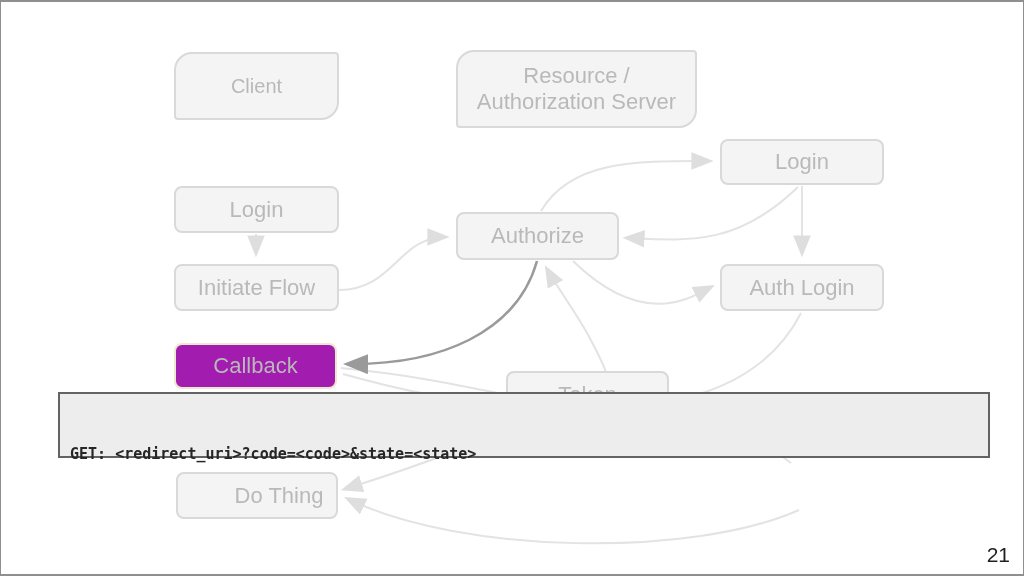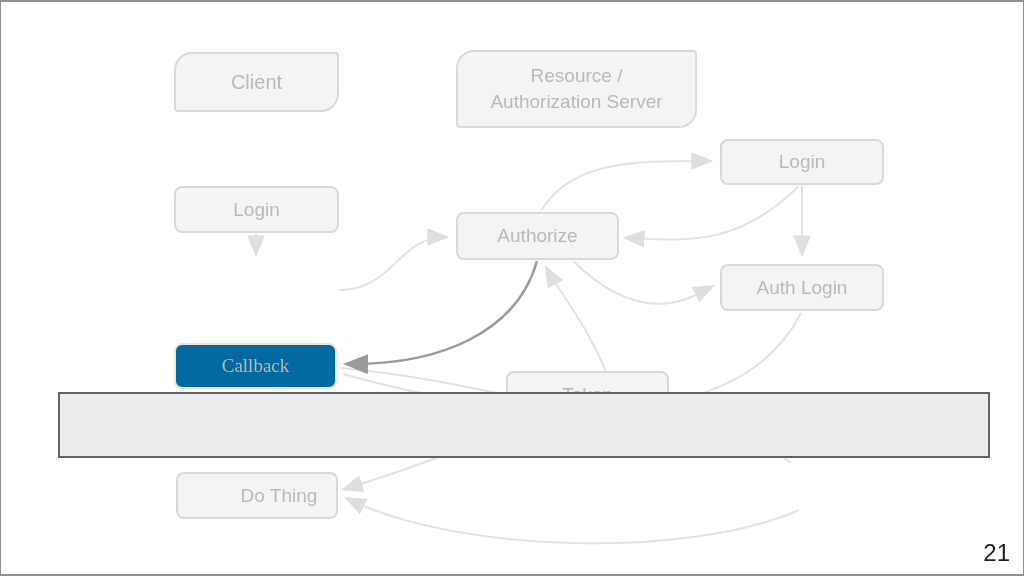--- a/index.html
+++ b/index.html
@@ -14,30 +14,30 @@
     font-family:"Liberation Sans", sans-serif;
   }
   .arrows{position:absolute;left:0;top:0;z-index:1;}
   .node{
     position:absolute;z-index:2;
     box-sizing:border-box;
     background:#f4f4f4;
     border:2px solid #d9d9d9;
     border-radius:8px;
     color:#b9b9b9;
-    font-size:19px;
+    font-size:22px;
     display:flex;align-items:center;justify-content:center;
     text-align:center;
   }
   .node.card{border-radius:18px 4px 18px 4px;}
-  .node.highlight{background:#0369a1;border-color:#eee6cd;font-family:Liberation Serif, serif;}
+  .node.highlight{background:#a21caf;border-color:#eee6cd;}
   .node.under{z-index:1;}
   .multiline{white-space:pre-line;line-height:26px;}
   
-  .n-client        {left:173px;top:50px; width:165px;height:60px;font-size:20px;}
+  .n-client        {left:173px;top:50px; width:165px;height:68px;font-size:20px;}
   .n-resource      {left:455px;top:48px; width:241px;height:78px;}
   .n-login-user    {left:173px;top:184px;width:165px;height:47px;}
   .n-initiate-flow {left:173px;top:262px;width:165px;height:47px;}
   .n-authorize     {left:455px;top:210px;width:163px;height:48px;text-align:right;}
   .n-login-server  {left:719px;top:137px;width:164px;height:46px;}
   .n-auth-prompt   {left:719px;top:262px;width:164px;height:47px;}
   .n-callback      {left:173px;top:341px;width:163px;height:46px;}
   .n-token         {left:505px;top:369px;width:163px;height:48px;}
   .n-do-thing      {left:175px;top:470px;width:162px;height:47px;padding-left:44px;}
   .n-yeah-do-stuff {left:719px;top:461px;width:164px;height:46px;}
@@ -49,21 +49,21 @@
     border:2px solid #636363;
     padding:10px 10px 0 10px;
     font-family:"DejaVu Sans Mono", monospace;
     font-size:15px;font-weight:bold;
     line-height:20px;color:#262626;
     white-space:pre;
   }
   .page-number{
     position:absolute;z-index:6;
     right:13px;bottom:7px;
-    font-size:24px;color:#1f1f1f;
+    font-size:21px;color:#1f1f1f;
   }
 </style>
 </head>
 <body>
 
 <div class="slide">
 
   <svg class="arrows" width="1024" height="576" viewBox="0 0 1024 576">
     <defs>
       <marker id="mL" viewBox="0 0 10 8" refX="8" refY="4" markerWidth="11" markerHeight="9" orient="auto">
@@ -97,20 +97,23 @@
 
   <div class="node card n-resource">
     <span class="multiline">Resource /
 Authorization Server</span>
   </div>
 
   <div class="node n-login-user">
     <span>Login</span>
   </div>
 
+  <div class="node n-initiate-flow">
+    <span>Initiate Flow</span>
+  </div>
 
   <div class="node n-authorize">
     <span>Authorize</span>
   </div>
 
   <div class="node n-login-server">
     <span>Login</span>
   </div>
 
   <div class="node n-auth-prompt">
@@ -124,17 +127,18 @@
   <div class="node under n-token">
     <span>Token</span>
   </div>
 
   <div class="node n-do-thing">
     <span>Do Thing</span>
   </div>
 
 
   <div class="code-overlay">
+    <div>GET: &lt;redirect_uri&gt;?code=&lt;code&gt;&amp;state=&lt;state&gt;</div>
   </div>
 
   <div class="page-number">21</div>
 
 </div>
 
 </body></html>

